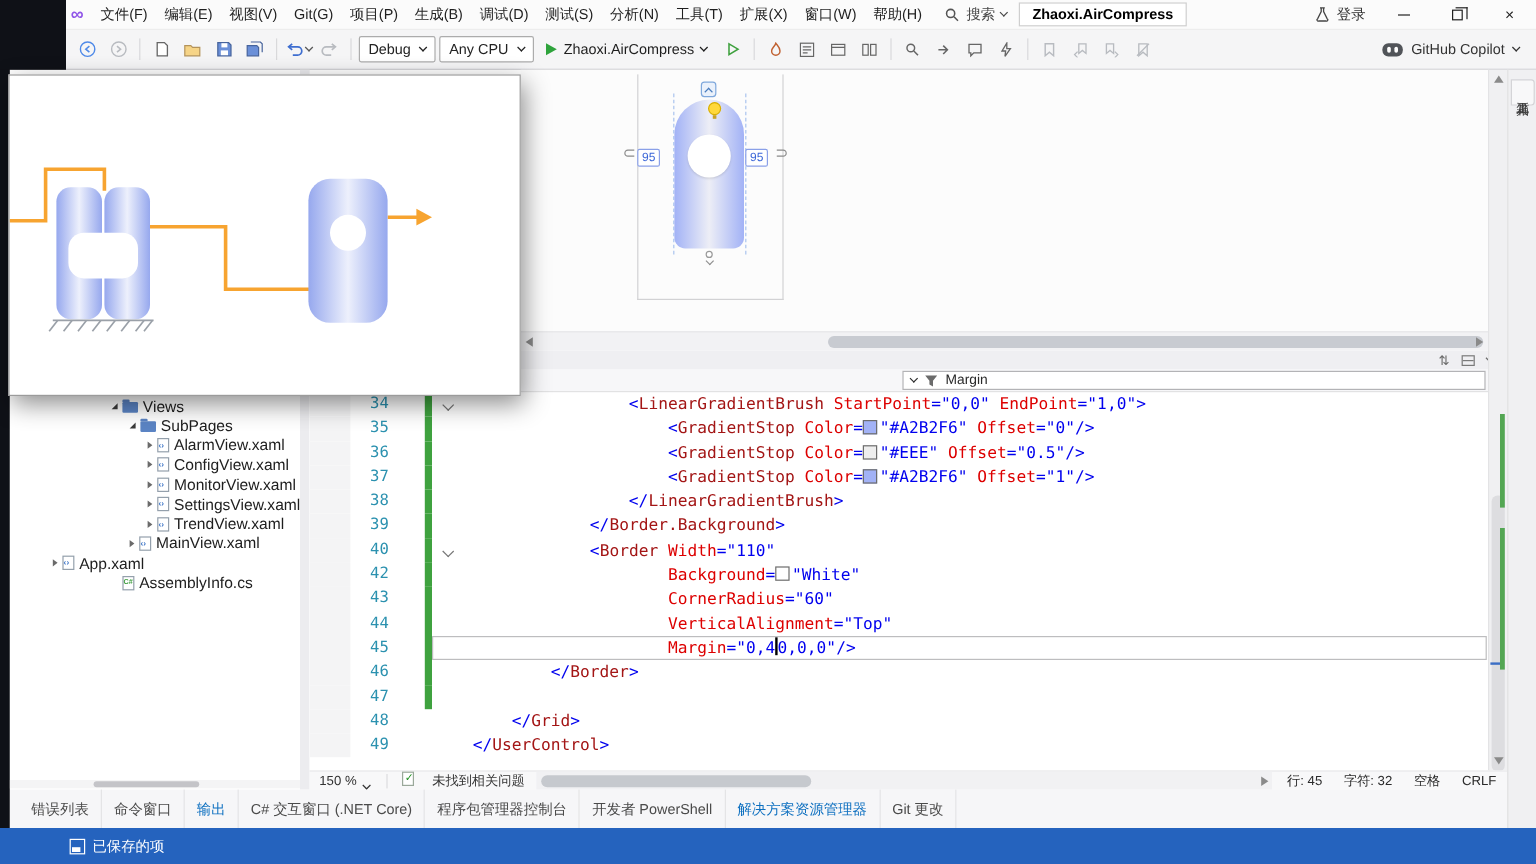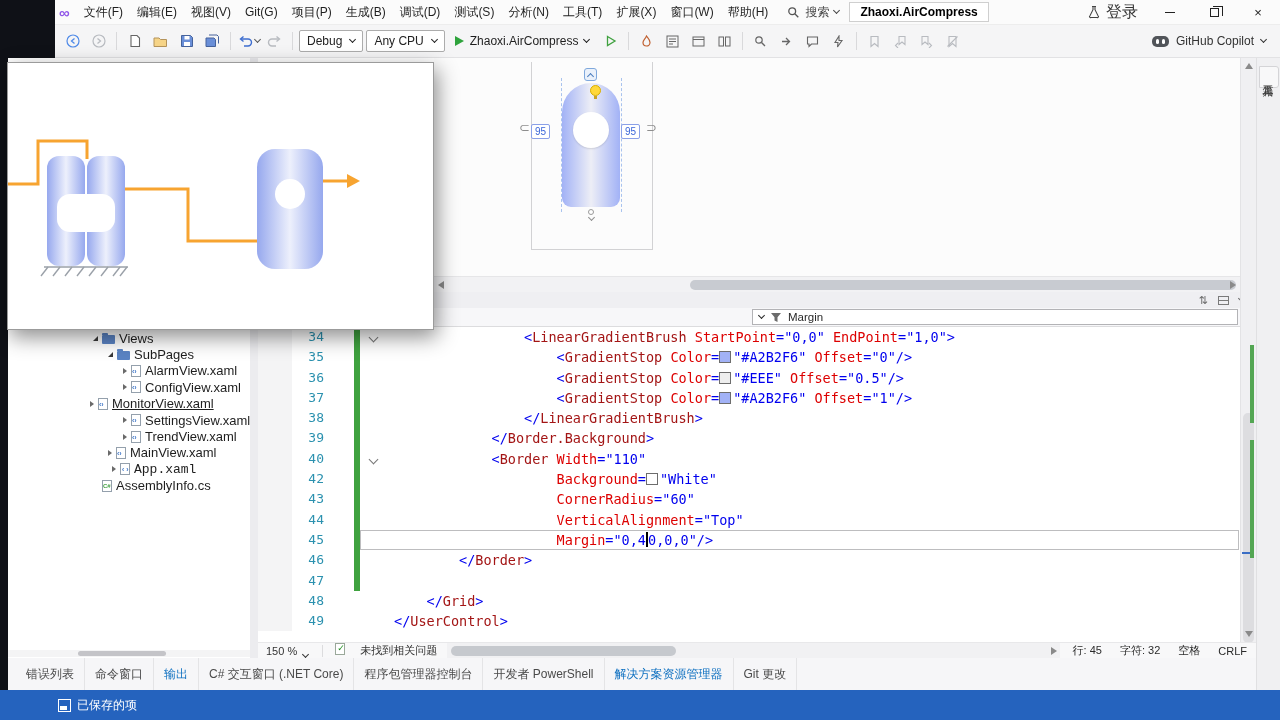--- a/index.html
+++ b/index.html
@@ -7,21 +7,21 @@
   body{position:relative;background:#101218;font-family:"Liberation Sans",sans-serif;color:#1e1e1e}
 
   
   #titlebar{position:absolute;left:55px;top:0;width:1225px;height:25px;background:#FBFBFB;border-bottom:1px solid #EDEDED;display:flex;align-items:center;z-index:5}
   .vs-logo{color:#9056E8;font-weight:bold;font-size:15px;padding:0 7px 0 4px}
   #menu-bar{display:flex;align-items:center}
   .menu-item{font-size:12px;color:#1f1f1f;padding:3px 7px;border-radius:3px;white-space:nowrap;cursor:default}
   .tb-search{display:flex;align-items:center;gap:5px;margin-left:12px;color:#474747;font-size:12px}
   .sol-box{margin-left:10px;background:#fff;border:1px solid #CFCFCF;font-weight:bold;font-size:12px;padding:2px 10px;color:#000;white-space:nowrap}
   .tb-right{margin-left:auto;display:flex;align-items:center;height:100%}
-  .signin{font-size:16px;color:#333;margin:0 10px 0 5px}
+  .signin{font-size:12px;color:#333;margin:0 10px 0 5px}
   .winbtn{width:44px;height:25px;display:flex;align-items:center;justify-content:center;color:#222}
   .glyph-min{width:10px;border-top:1px solid #222;display:inline-block}
   .glyph-restore{width:9px;height:9px;border:1px solid #222;position:relative;background:#FBFBFB}
   .glyph-restore:before{content:'';position:absolute;left:2px;top:-3px;width:9px;height:9px;border:1px solid #222;border-bottom:none;border-left:none}
   .glyph-close{font-size:13px;line-height:13px}
 
   
   #toolbar{position:absolute;left:55px;top:25px;width:1225px;height:33px;background:#F5F5F6;border-bottom:1px solid #E2E2E4;display:flex;align-items:center;gap:3px;padding:0 6px;z-index:5}
   .ti{width:23px;height:23px;display:flex;align-items:center;justify-content:center;color:#565656;font-size:13px;border-radius:3px}
   .ti.dis{color:#B8BBC0}
@@ -540,41 +540,41 @@
       <div class="tree-row" style="padding-left: 115px;">
         <span class="exp-closed"></span>
         <span class="fi icon-xaml"></span>
         <span class="tree-label">AlarmView.xaml</span>
       </div>
       <div class="tree-row" style="padding-left: 115px;">
         <span class="exp-closed"></span>
         <span class="fi icon-xaml"></span>
         <span class="tree-label">ConfigView.xaml</span>
       </div>
-      <div class="tree-row" style="padding-left: 82px; text-decoration: underline;">
+      <div class="tree-row" style="padding-left: 115px;">
         <span class="exp-closed"></span>
         <span class="fi icon-xaml"></span>
         <span class="tree-label">MonitorView.xaml</span>
       </div>
       <div class="tree-row" style="padding-left: 115px;">
         <span class="exp-closed"></span>
         <span class="fi icon-xaml"></span>
         <span class="tree-label">SettingsView.xaml</span>
       </div>
       <div class="tree-row" style="padding-left: 115px;">
         <span class="exp-closed"></span>
         <span class="fi icon-xaml"></span>
         <span class="tree-label">TrendView.xaml</span>
       </div>
       <div class="tree-row" style="padding-left: 100px;">
         <span class="exp-closed"></span>
         <span class="fi icon-xaml"></span>
         <span class="tree-label">MainView.xaml</span>
       </div>
-      <div class="tree-row" style="padding-left: 104px; font-family: Liberation Mono, monospace;">
+      <div class="tree-row" style="padding-left: 36px;">
         <span class="exp-closed"></span>
         <span class="fi icon-xaml"></span>
         <span class="tree-label">App.xaml</span>
       </div>
       <div class="tree-row" style="padding-left: 85px;">
         <span class="exp-none"></span>
         <span class="fi icon-cs"></span>
         <span class="tree-label">AssemblyInfo.cs</span>
       </div>
     </div>

